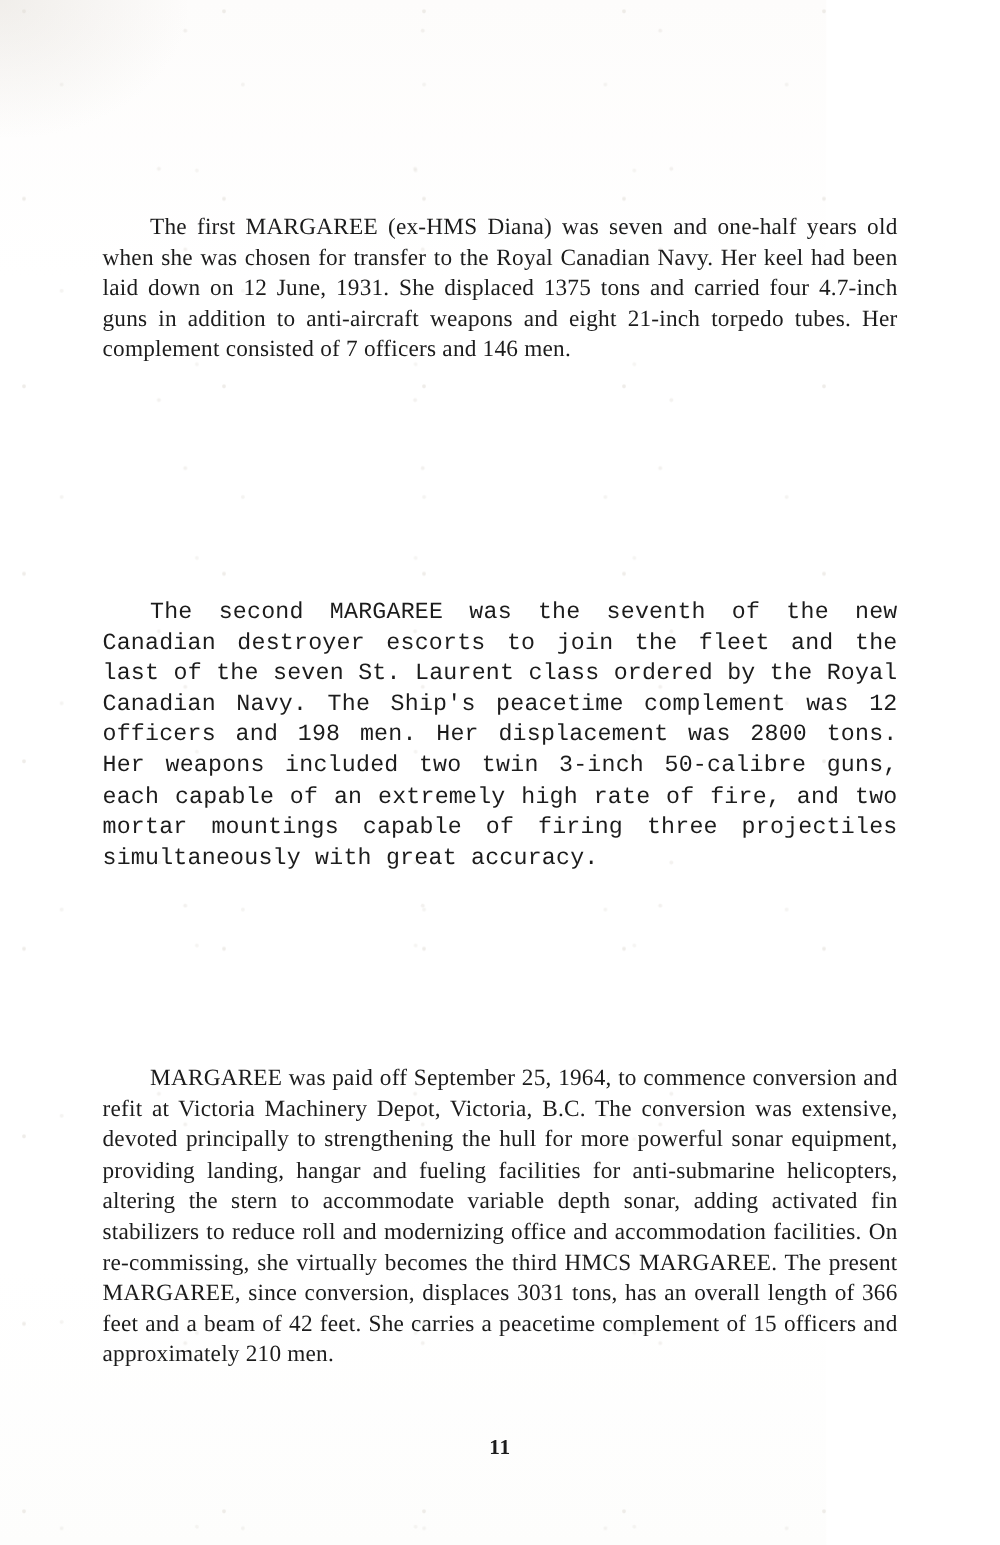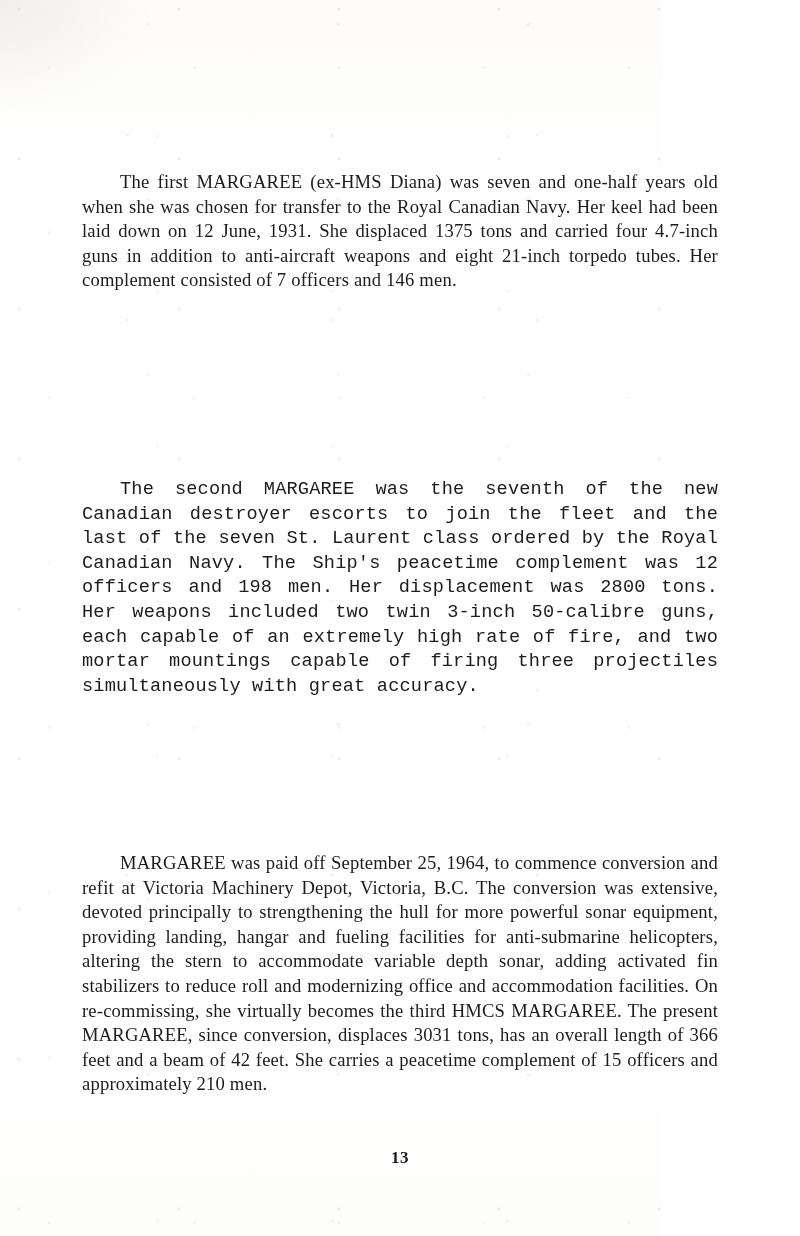--- a/index.html
+++ b/index.html
@@ -86,15 +86,15 @@
   </div>
 
   <div class="text-block" id="par-two">
     <p class="body-par">The second MARGAREE was the seventh of the new Canadian destroyer escorts to join the fleet and the last of the seven St. Laurent class ordered by the Royal Canadian Navy. The Ship's peacetime complement was 12 officers and 198 men. Her displacement was 2800 tons. Her weapons included two twin 3-inch 50-calibre guns, each capable of an extremely high rate of fire, and two mortar mountings capable of firing three projectiles simultaneously with great accuracy.</p>
   </div>
 
   <div class="text-block" id="par-three">
     <p class="body-par">MARGAREE was paid off September 25, 1964, to commence conversion and refit at Victoria Machinery Depot, Victoria, B.C. The conversion was extensive, devoted principally to strengthening the hull for more powerful sonar equipment, providing landing, hangar and fueling facilities for anti-submarine helicopters, altering the stern to accommodate variable depth sonar, adding activated fin stabilizers to reduce roll and modernizing office and accommodation facilities. On re-commissing, she virtually becomes the third HMCS MARGAREE. The present MARGAREE, since conversion, displaces 3031 tons, has an overall length of 366 feet and a beam of 42 feet. She carries a peacetime complement of 15 officers and approximately 210 men.</p>
   </div>
 
-  <div class="folio">13</div>
+  <div class="folio">11</div>
 
 </div>
 
 </body></html>

